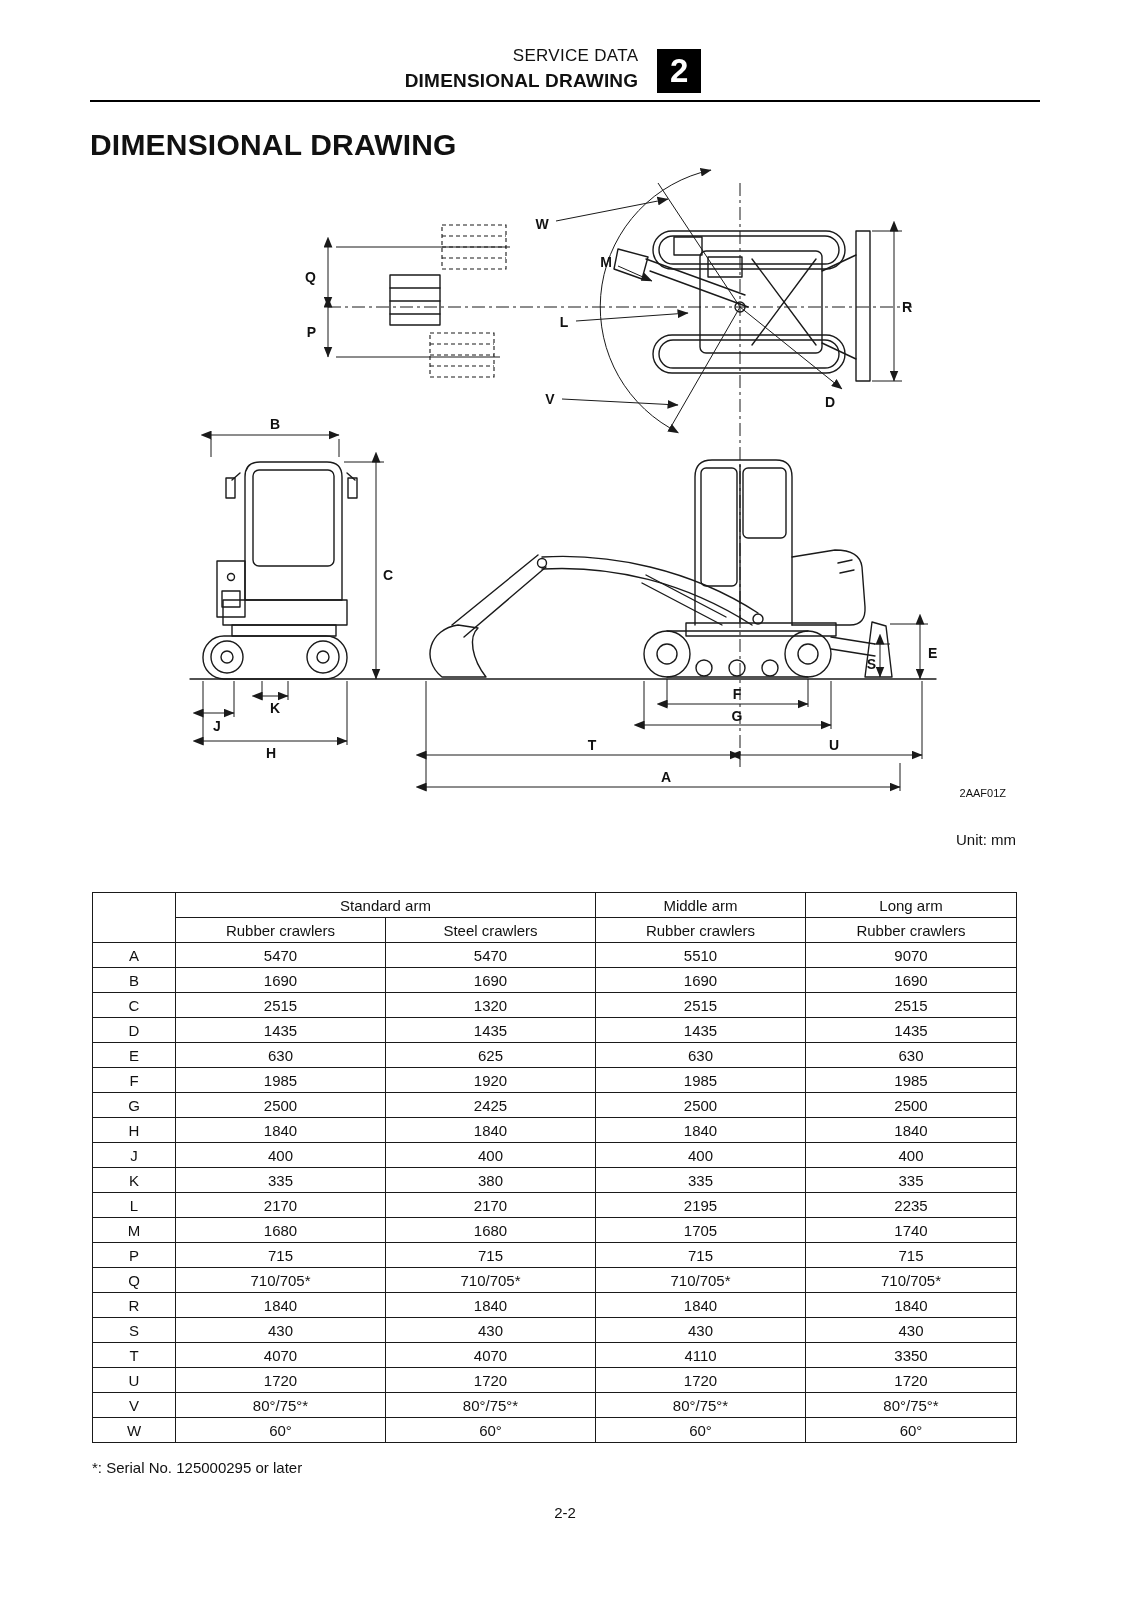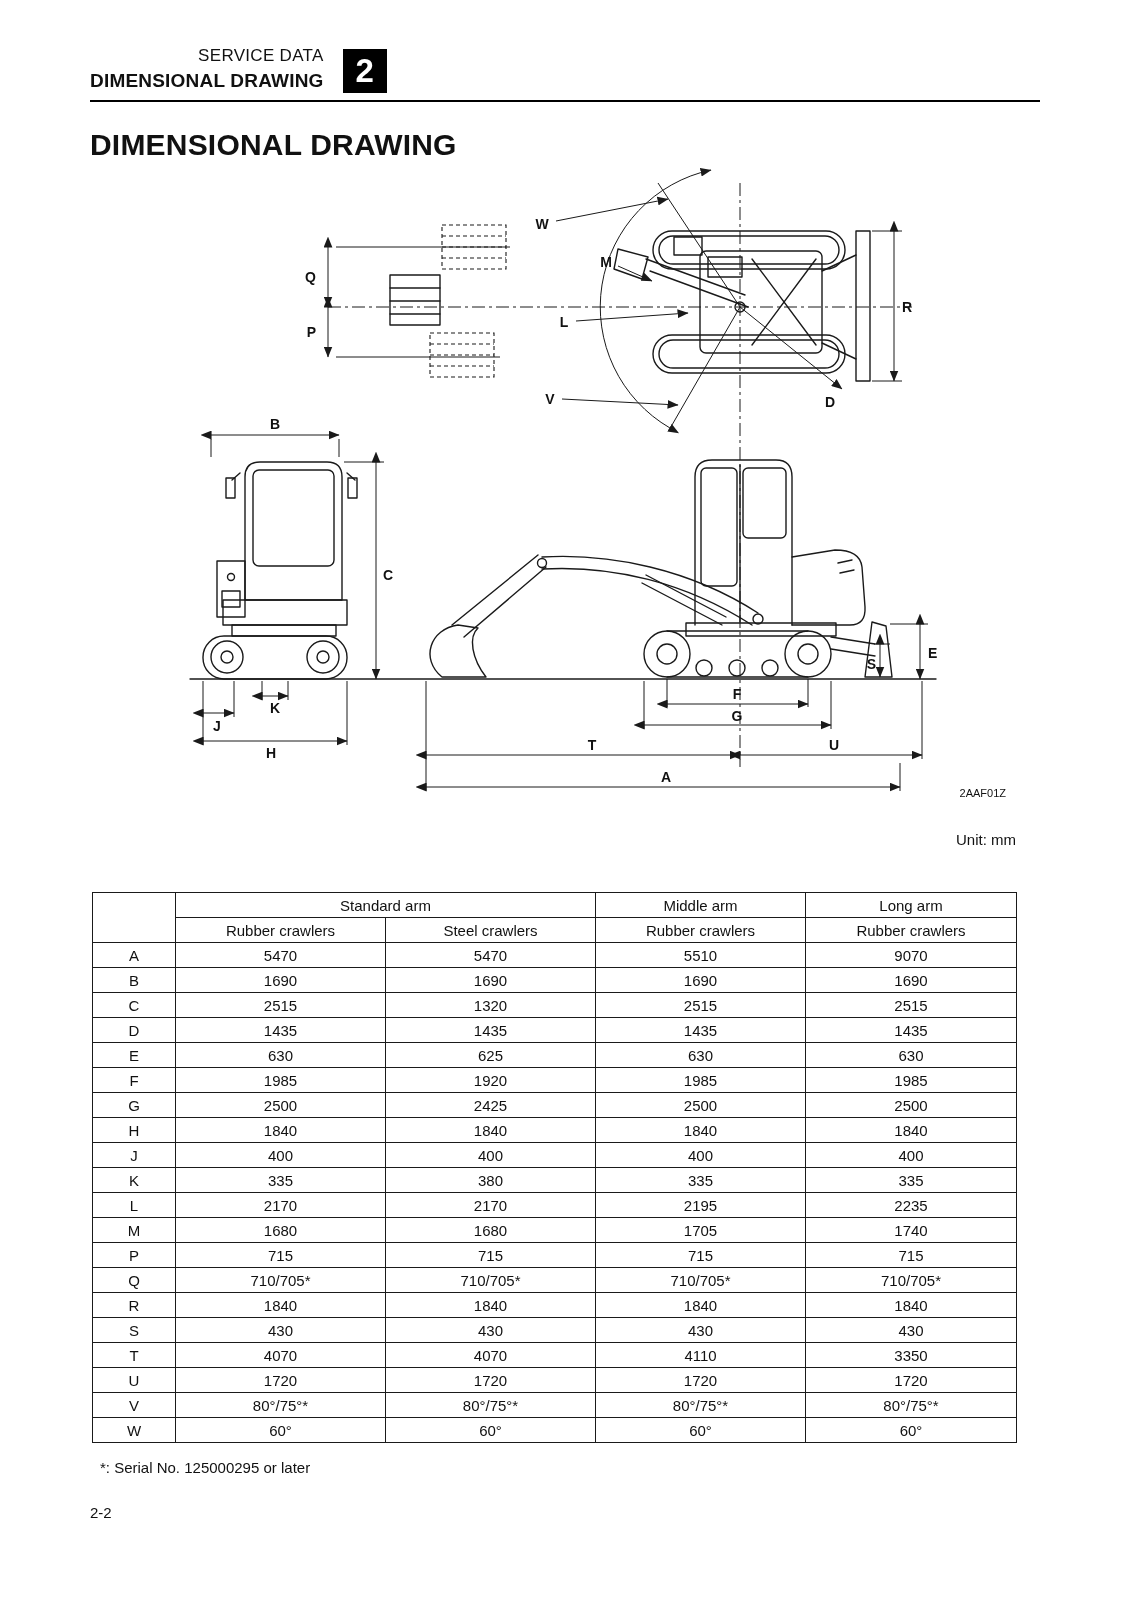--- a/index.html
+++ b/index.html
@@ -4,21 +4,21 @@
 <style>
   * { margin:0; padding:0; box-sizing:border-box; }
   html, body { background:#ffffff; }
   body {
     width:1131px; height:1600px;
     font-family:"Liberation Sans", sans-serif;
     color:#111; overflow:hidden;
   }
   .page { width:1131px; height:1600px; padding:46px 91px 0 90px; position:relative; background:#fff; }
 
-  .header-row { display:flex; justify-content:flex-start; align-items:flex-end; gap:19px; padding-right:24px; }
+  .header-row { display:flex; justify-content:center; align-items:flex-end; gap:19px; padding-right:24px; }
   .header-text { text-align:right; padding-bottom:1px; }
   .hdr-small { font-size:17px; letter-spacing:.3px; }
   .hdr-big { font-size:19px; font-weight:bold; margin-top:4px; letter-spacing:.2px; }
   .chapter-box { width:44px; height:44px; background:#000; color:#fff; font-size:33px; font-weight:bold;
                  display:flex; align-items:center; justify-content:center; }
   .header-rule { border-bottom:2px solid #000; margin-top:7px; }
 
   h1.doc-title { font-size:30px; font-weight:bold; margin-top:26px; letter-spacing:.2px; }
   h2.doc-sub { font-size:17px; font-weight:bold; margin-top:17px; }
 
@@ -28,22 +28,22 @@
   svg .dim  { fill:none; stroke:#1a1a1a; stroke-width:1; }
   svg .cl   { fill:none; stroke:#1a1a1a; stroke-width:1; stroke-dasharray:13 4 3 4; }
   svg text.lbl { font-family:"Liberation Sans",sans-serif; font-weight:bold; font-size:14px; fill:#111; stroke:none; }
   svg text.fig { font-family:"Liberation Sans",sans-serif; font-size:11px; fill:#111; stroke:none; }
 
   .table-wrap { width:924px; margin-left:2px; }
   .unit-label { text-align:right; font-size:15px; margin-bottom:4px; }
   table.dims { border-collapse:collapse; width:100%; table-layout:fixed;margin-top:44px; }
   .dims th, .dims td { border:1px solid #1a1a1a; font-size:15px; font-weight:normal;
                        text-align:center; height:25px; padding:0 3px; }
-  .footnote { font-size:15px; margin-top:16px; margin-left:8px; }
-  .page-number { text-align:left; font-size:15px; margin-top:28px; }
+  .footnote { font-size:15px; margin-top:16px; margin-left:0; }
+  .page-number { text-align:center; font-size:15px; margin-top:28px; }
 </style>
 </head>
 <body>
 
 <div class="page">
 
   <div class="header-row">
     <div class="header-text">
       <div class="hdr-small">SERVICE DATA</div>
       <div class="hdr-big">DIMENSIONAL DRAWING</div>

